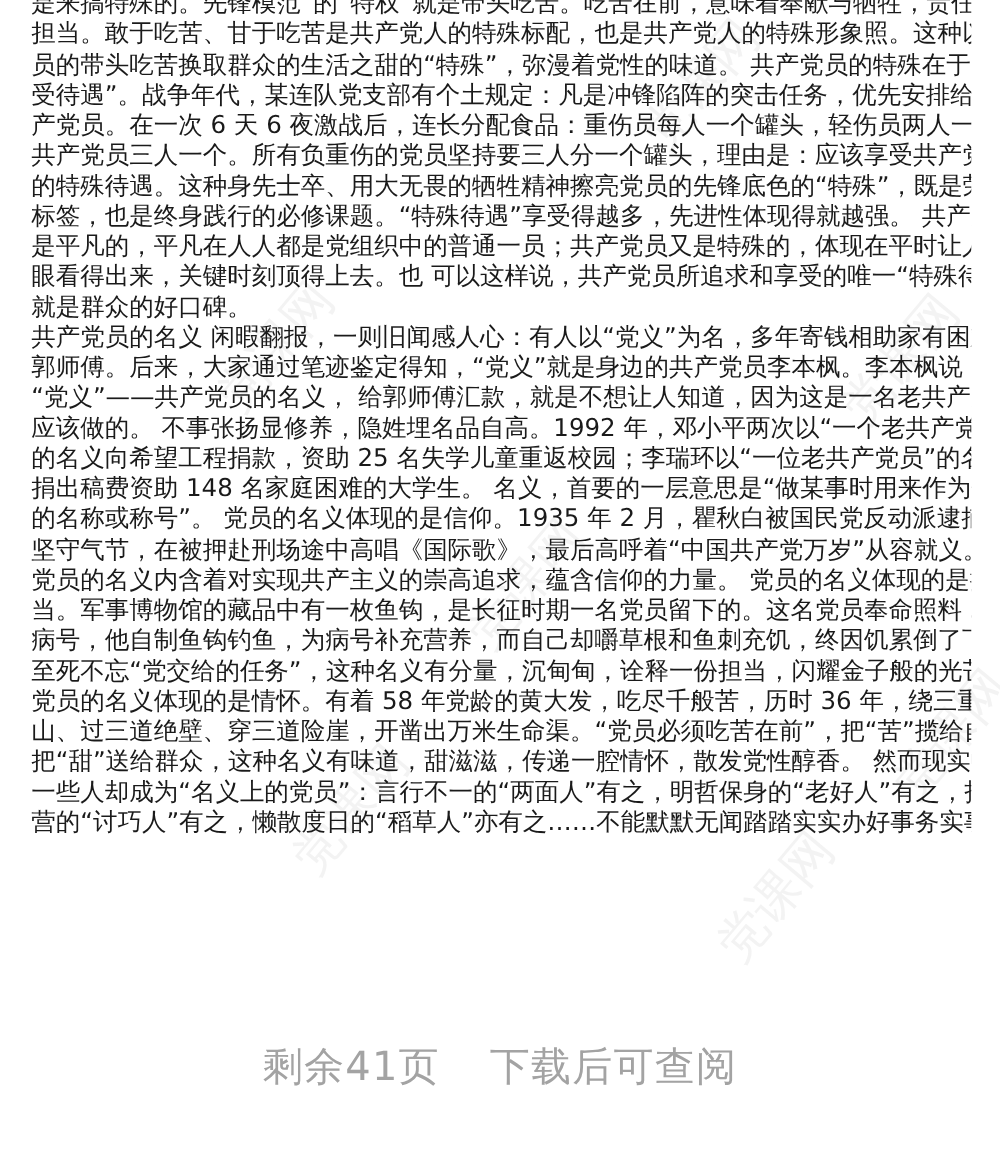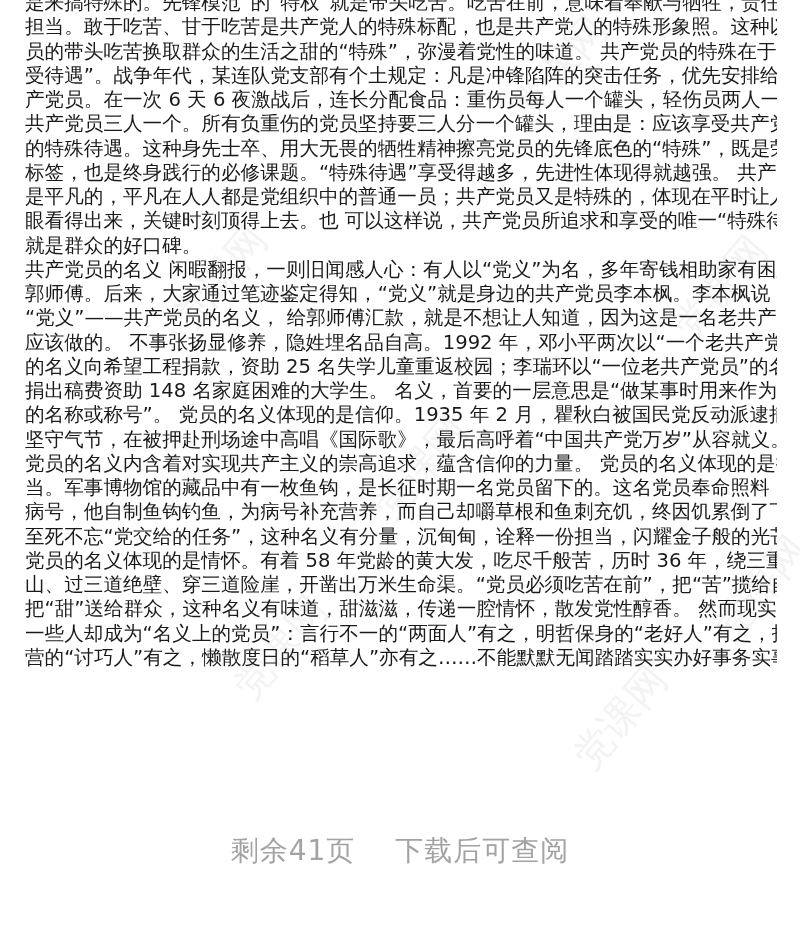--- a/index.html
+++ b/index.html
@@ -51,21 +51,21 @@
     white-space: nowrap;
     pointer-events: none;
     font-family: "DejaVu Sans", sans-serif;
   }
   .remaining-notice {
     position: absolute;
     left: 0;
     top: 832px;
     width: 800px;
     text-align: center;
-    font-size: 28px;
+    font-size: 32px;
     color: #a3a3a3;
     letter-spacing: 1px;
     font-family: "DejaVu Sans", "Liberation Sans", sans-serif;
   }
   .remaining-notice span { display: inline-block; }
   .remaining-notice .gap { width: 40px; }
 </style>
 </head>
 <body>
 

